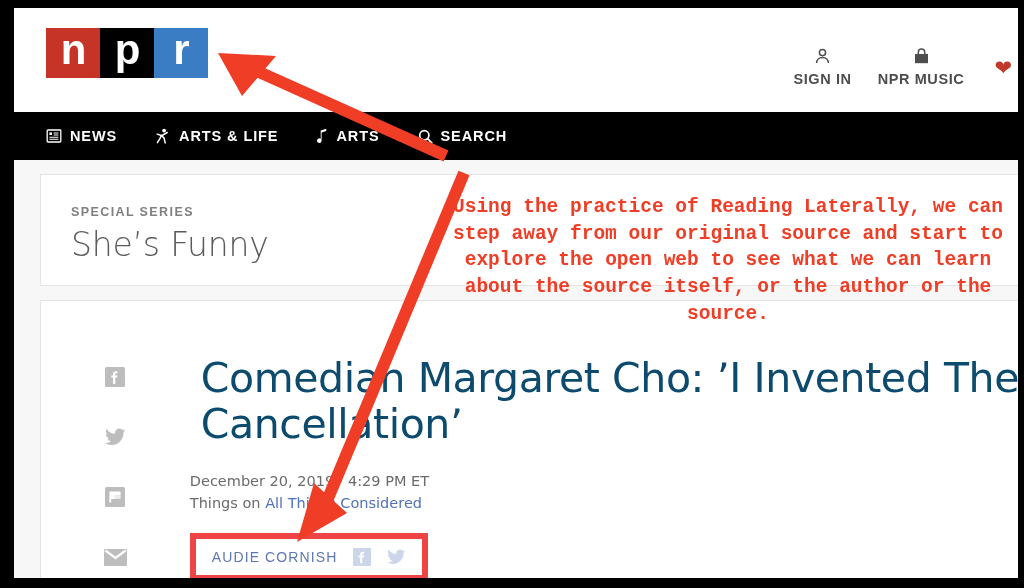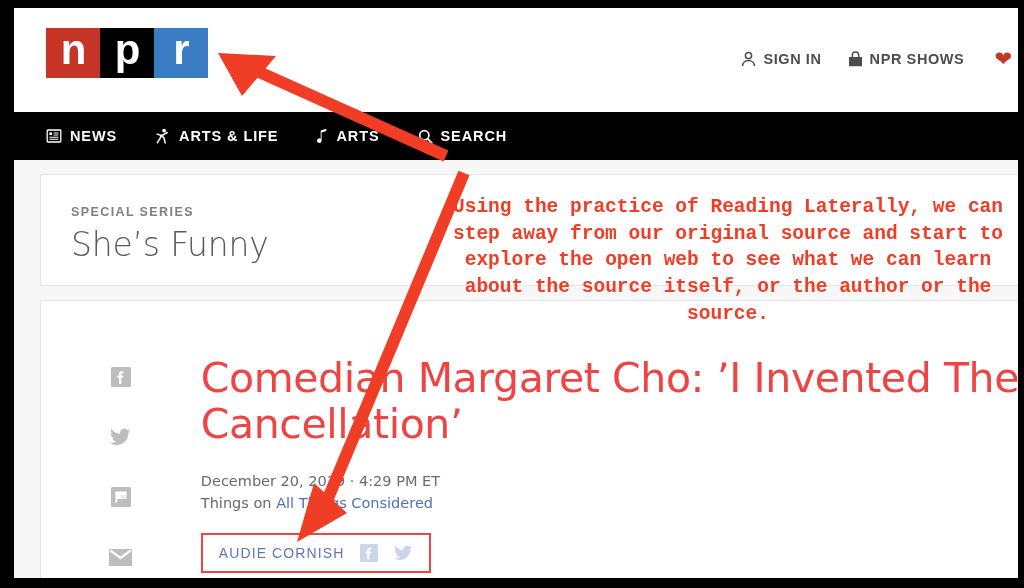--- a/index.html
+++ b/index.html
@@ -75,20 +75,21 @@
   .hdr-link {
     display: flex;
     align-items: center;
     gap: 7px;
     color: #4d4d4d;
     font-size: 14.5px;
     font-weight: 700;
     letter-spacing: 0.6px;
     text-decoration: none;
     white-space: nowrap;
+    flex-direction: column;
   }
   .hdr-icon { display: inline-flex; align-items: center; }
   .heart-icon { color: #c0392b; font-size: 21px; line-height: 1; margin-left: 4px; }
 
   
   .site-nav {
     height: 48px;
     background: #000000;
     display: flex;
     align-items: center;
@@ -160,44 +161,45 @@
     display: inline-flex;
     align-items: center;
     justify-content: center;
     width: 24px;
     height: 24px;
   }
 
   .article-main { flex: 1; padding-right: 20px; }
 
   .headline {
-    color: #ef4444;
+    color: #0c4a6e;
     font-size: 41px;
     font-weight: 400;
     line-height: 1.13;
     letter-spacing: -0.4px;
     font-family: "DejaVu Sans", sans-serif;
     white-space: nowrap;
+    margin-left: 11px;
   }
 
   .meta {
     margin-top: 22px;
     color: #6b6b6b;
     font-size: 14.5px;
     line-height: 1.55;
     font-family: "DejaVu Sans", sans-serif;
   }
   .meta a { color: #5171b8; text-decoration: none; }
 
   .byline-box {
     margin-top: 18px;
     display: inline-flex;
     align-items: center;
     gap: 16px;
-    border: 2px solid #ef4444;
+    border: 6px solid #ef4444;
     padding: 9px 16px;
   }
   .byline-name {
     color: #5e77b5;
     font-size: 14px;
     font-weight: 400;
     letter-spacing: 1.1px;
   }
   .byline-social { color: #c9d2e8; display: inline-flex; align-items: center; }
 
@@ -256,21 +258,21 @@
           <span>SIGN IN</span>
         </a>
 
         <a class="hdr-link">
           <span class="hdr-icon">
             <svg width="15" height="16" viewBox="0 0 15 16">
               <path d="M1 6h13v9.2H1z" fill="#4d4d4d"></path>
               <path d="M4.3 6.3V4.2a3.2 3.2 0 016.4 0v2.1" fill="none" stroke="#4d4d4d" stroke-width="1.5"></path>
             </svg>
           </span>
-          <span>NPR SHOWS</span>
+          <span>NPR MUSIC</span>
         </a>
 
         <span class="heart-icon">❤</span>
       </div>
     </header>
 
     <nav class="site-nav">
 
       <a class="nav-item">
         <span class="nav-icon">

